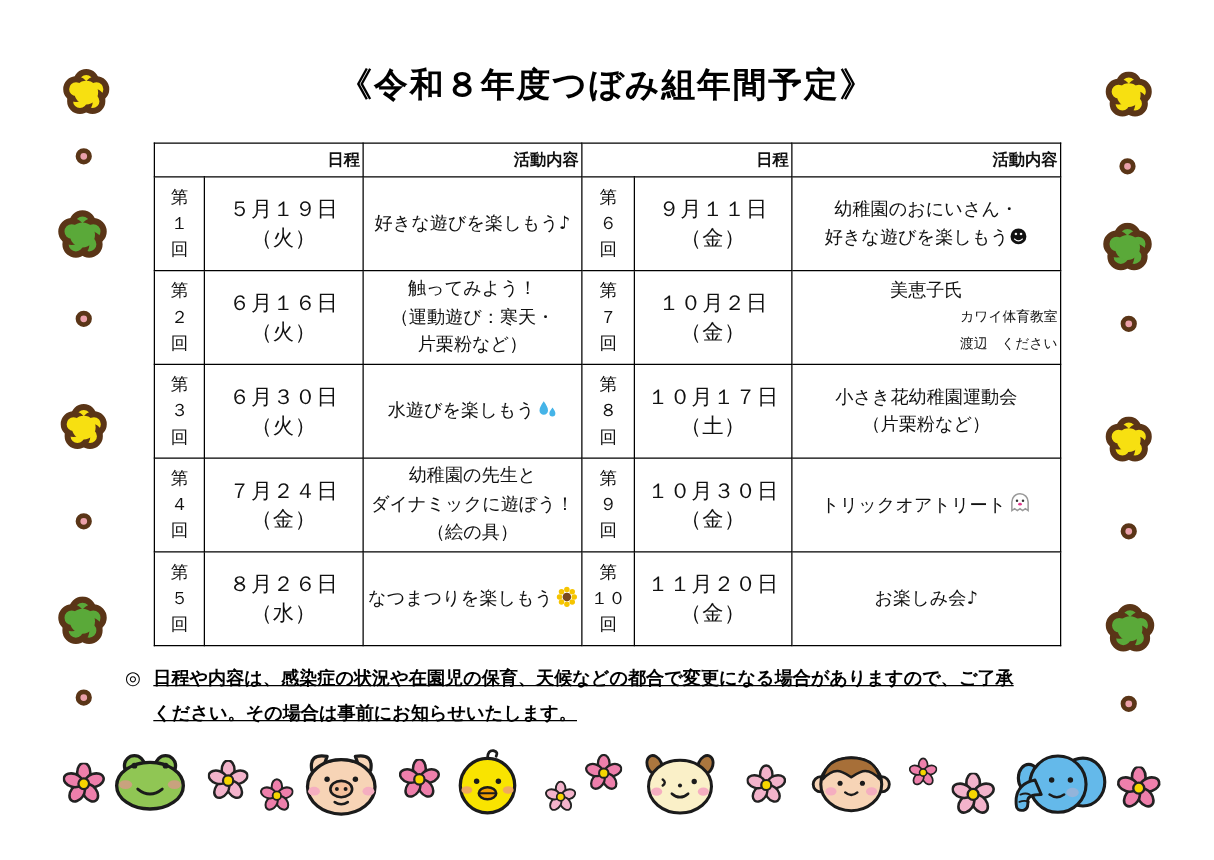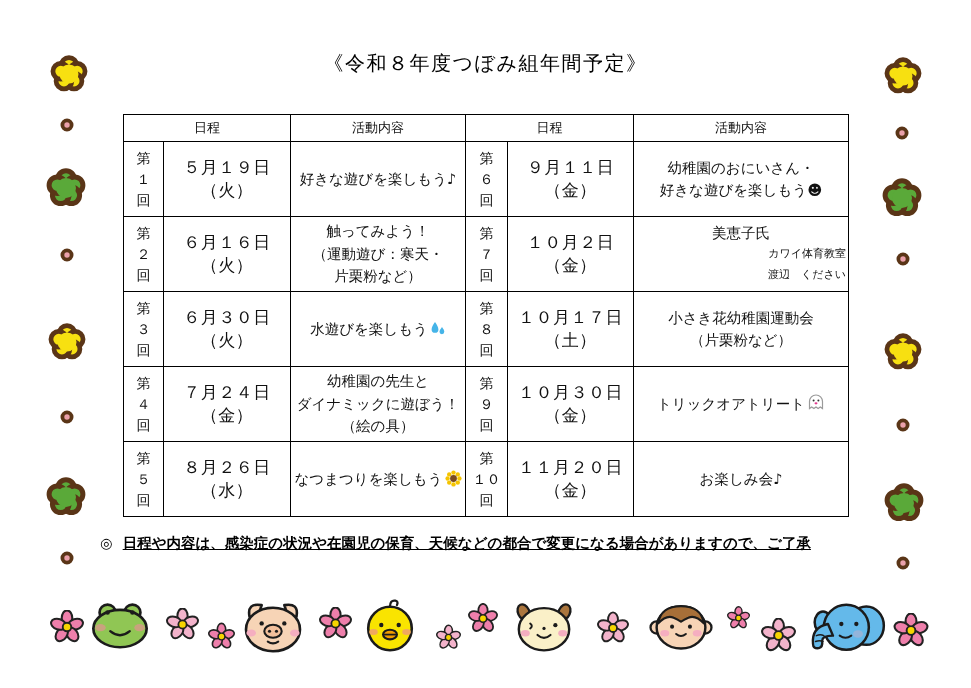--- a/index.html
+++ b/index.html
@@ -1,24 +1,24 @@
 <!DOCTYPE html>
 <html><head>
 <meta charset="utf-8">
 <style>
   html,body{margin:0;padding:0;background:#fff;}
   body{font-family:"DejaVu Sans","Liberation Sans",sans-serif;color:#111;}
   .page{position:relative;width:971px;height:688px;background:#fff;overflow:hidden;}
 
   .title{position:absolute;top:50px;left:0;width:100%;text-align:center;
-         font-size:20px;font-weight:400;letter-spacing:1.5px;color:#000;}
+         font-size:27px;font-weight:700;letter-spacing:1.5px;color:#000;}
 
   table.sched{position:absolute;top:114px;left:123px;border-collapse:collapse;table-layout:fixed;}
   .sched th,.sched td{border:1.6px solid #000;padding:0 2px;text-align:center;vertical-align:middle;}
-  .sched th{height:26px;font-size:13px;font-weight:400;}
+  .sched th{height:26px;font-size:13px;font-weight:700;text-align:right;}
   .sched td{height:74px;}
   td.no{font-size:14px;line-height:1.5;font-weight:400;}
   td.date{font-size:17px;letter-spacing:0.5px;}
   td.act{font-size:14.5px;line-height:1.55;}
   .al{min-height:0;}
   .al .mini{vertical-align:-3px;margin-left:2px;}
   .sm{font-size:11px;line-height:1.9;text-align:right;}
 
   .note{position:absolute;top:529px;left:100px;width:800px;display:flex;gap:10px;
         font-size:14.5px;font-weight:600;line-height:1.95;color:#000;}
@@ -211,20 +211,21 @@
         <div class="al">お楽しみ会♪</div>
       </td>
     </tr>
   </tbody>
     </table>
 
   <div class="note">
     <div class="bullet">◎</div>
     <div class="txt">
       <div>日程や内容は、感染症の状況や在園児の保育、天候などの都合で変更になる場合がありますので、ご了承</div>
+      <div>ください。その場合は事前にお知らせいたします。</div>
     </div>
   </div>
 
   <svg class="deco" style="left:50px;top:55px;--bc:#f7e011" width="38" height="38">
       <use href="#s-blob"></use>
     </svg>
   <svg class="deco" style="left:60px;top:118px" width="14" height="14">
       <use href="#s-dot"></use>
     </svg>
   <svg class="deco" style="left:46px;top:168px;--bc:#5aa939" width="40" height="40">

